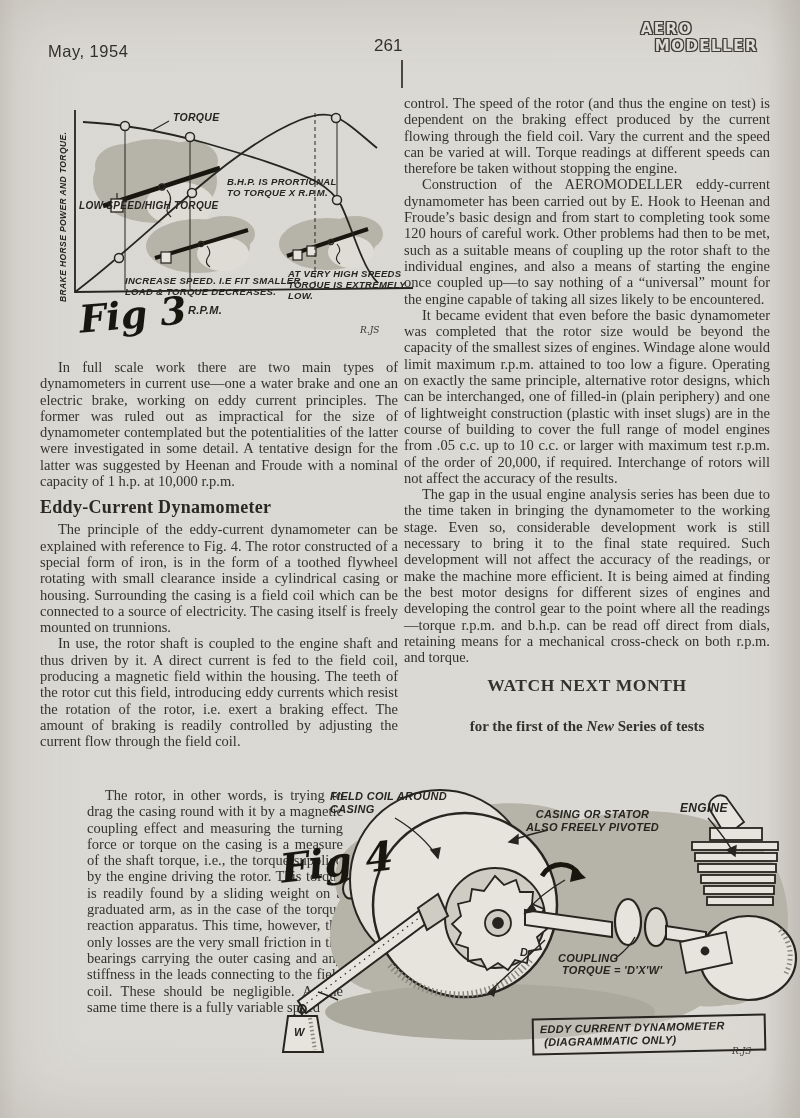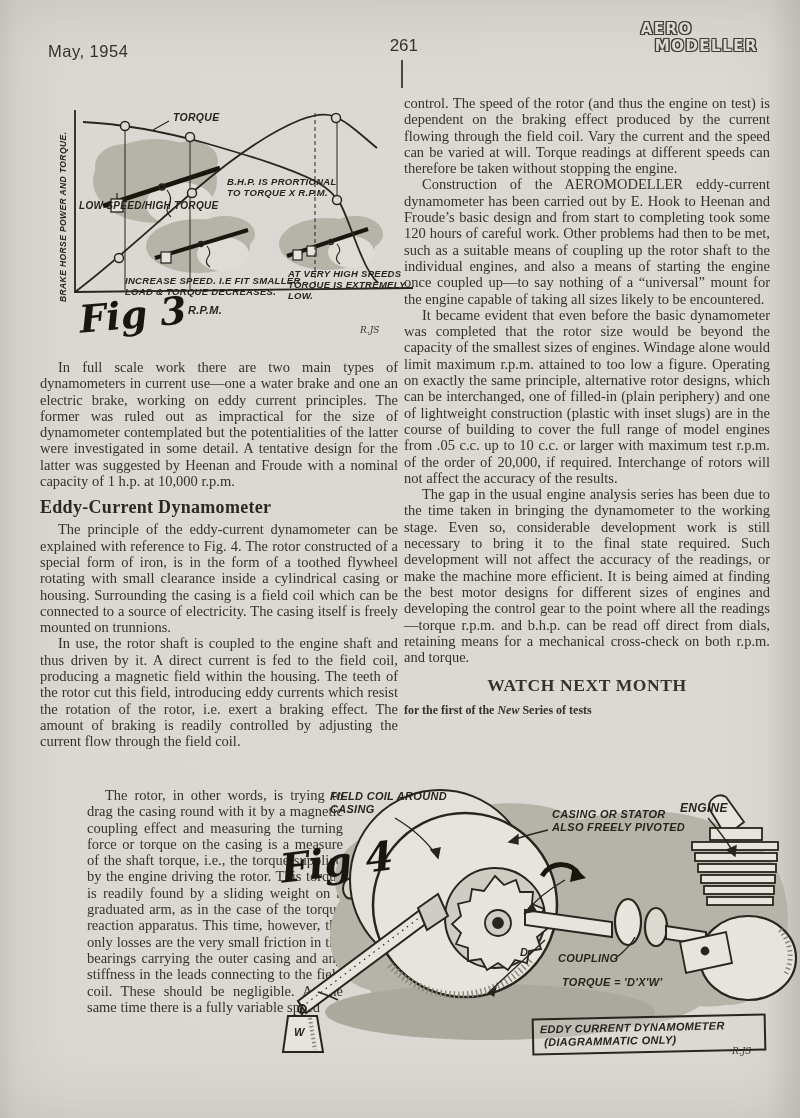--- a/index.html
+++ b/index.html
@@ -11,35 +11,35 @@
     position:relative;
     overflow:hidden;
   }
   .page{
     position:absolute;left:0;top:0;width:800px;height:1118px;
     background:linear-gradient(90deg,#d3d0ca 0,#dad8d2 2%,#dbd9d3 96%,#ccc9c2 100%);
     box-shadow:inset 0 0 70px rgba(110,105,90,.22);
   }
   
   .hdr-date{position:absolute;left:48px;top:42px;font-family:"Liberation Sans",sans-serif;font-size:16.5px;letter-spacing:.5px;color:#33312b;}
-  .hdr-page{position:absolute;left:374px;top:36px;width:44px;text-align:right;font-family:"Liberation Sans",sans-serif;font-size:17px;color:#33312b;}
+  .hdr-page{position:absolute;left:374px;top:36px;width:44px;text-align:left;font-family:"Liberation Sans",sans-serif;font-size:17px;color:#33312b;}
   .hdr-tick{position:absolute;left:401px;top:60px;width:2px;height:28px;background:#4a473f;}
   .logo{position:absolute;right:42px;top:20px;font-family:"DejaVu Sans",sans-serif;font-weight:800;font-size:15px;letter-spacing:1.5px;color:#dbd9d3;
         text-shadow:-1.2px -1.2px 0 #403d36,1.2px -1.2px 0 #403d36,-1.2px 1.2px 0 #403d36,1.2px 1.2px 0 #403d36;}
   .logo .l2{margin-left:14px;margin-top:-1px;}
   
   .col{position:absolute;text-align:justify;font-size:14.5px;line-height:16.3px;color:#34322c;}
   .col p{margin:0;text-indent:18px;hyphens:none;}
   .col p.noindent{text-indent:0;}
   .col h2{font-size:18px;line-height:20px;margin:8px 0 4px 0;font-weight:bold;letter-spacing:.3px;color:#2b2923;}
   .col-left{left:40px;top:359px;width:358px;}
   .col-narrow{left:40px;top:787px;width:256px;margin-left:47px;}
   .col-right{left:404px;top:95px;width:366px;}
   .watch{font-size:17.5px;font-weight:bold;letter-spacing:.6px;margin:12px 0 0 0;text-indent:0;text-align:center;}
-  .watch-sub{font-size:12px;font-weight:bold;margin-top:8px;text-align:left;}
+  .watch-sub{font-size:15px;font-weight:bold;margin-top:24px;text-align:center;}
   .watch-sub .it{font-style:italic;}
   
   .hand{position:absolute;font-family:"Liberation Sans",sans-serif;font-style:italic;font-weight:600;
         font-size:10px;line-height:12px;letter-spacing:.3px;color:#26251f;white-space:pre-line;}
   .script{position:absolute;font-family:"DejaVu Serif",serif;font-style:italic;font-weight:bold;color:#17160f;}
   .sig{position:absolute;font-family:"DejaVu Serif",serif;font-style:italic;font-size:9px;color:#3a3830;}
   
   .fig3{position:absolute;left:55px;top:96px;width:380px;height:265px;}
   .fig3 svg{position:absolute;left:0;top:0;}
   .fig3 .yaxis{position:absolute;left:2px;top:206px;width:178px;transform:rotate(-90deg);transform-origin:0 0;
@@ -234,25 +234,25 @@
         <path d="M285,100 C268,110 254,122 247,131"></path>
         <polygon points="245,133 252,124 256,131" fill="#26251f"></polygon>
         <path d="M428,38 C440,52 448,62 454,74"></path>
         <polygon points="455,76 447,70 456,66" fill="#26251f"></polygon>
         <path d="M336,178 C346,170 352,163 355,157"></path>
         <path d="M58,220 C50,216 44,214 38,212"></path>
       </g>
     </svg>
     <div class="hand" style="left:50px;top:10px;">FIELD COIL AROUND
 CASING</div>
-    <div class="hand" style="left:272px;top:28px;">CASING OR STATOR
+    <div class="hand" style="left:246px;top:28px;text-align:center;">CASING OR STATOR
 ALSO FREELY PIVOTED</div>
     <div class="hand engine-label" style="left:400px;top:22px;">ENGINE</div>
     <div class="hand" style="left:278px;top:172px;">COUPLING</div>
-    <div class="hand" style="left:282px;top:196px;">TORQUE = 'D'X'W'</div>
+    <div class="hand" style="left:282px;top:184px;">TORQUE = 'D'X'W'</div>
     <div class="hand" style="left:240px;top:166px;">D</div>
     <div class="hand" style="left:14px;top:246px;">W</div>
     <div class="box">
       <div class="hand" style="position:static;">EDDY CURRENT DYNAMOMETER</div>
       <div class="hand b2" style="position:static;">(DIAGRAMMATIC ONLY)</div>
     </div>
     <div class="script fig-label">Fig 4</div>
     <div class="sig" style="left:452px;top:266px;">R.JS</div>
   </div>
 

